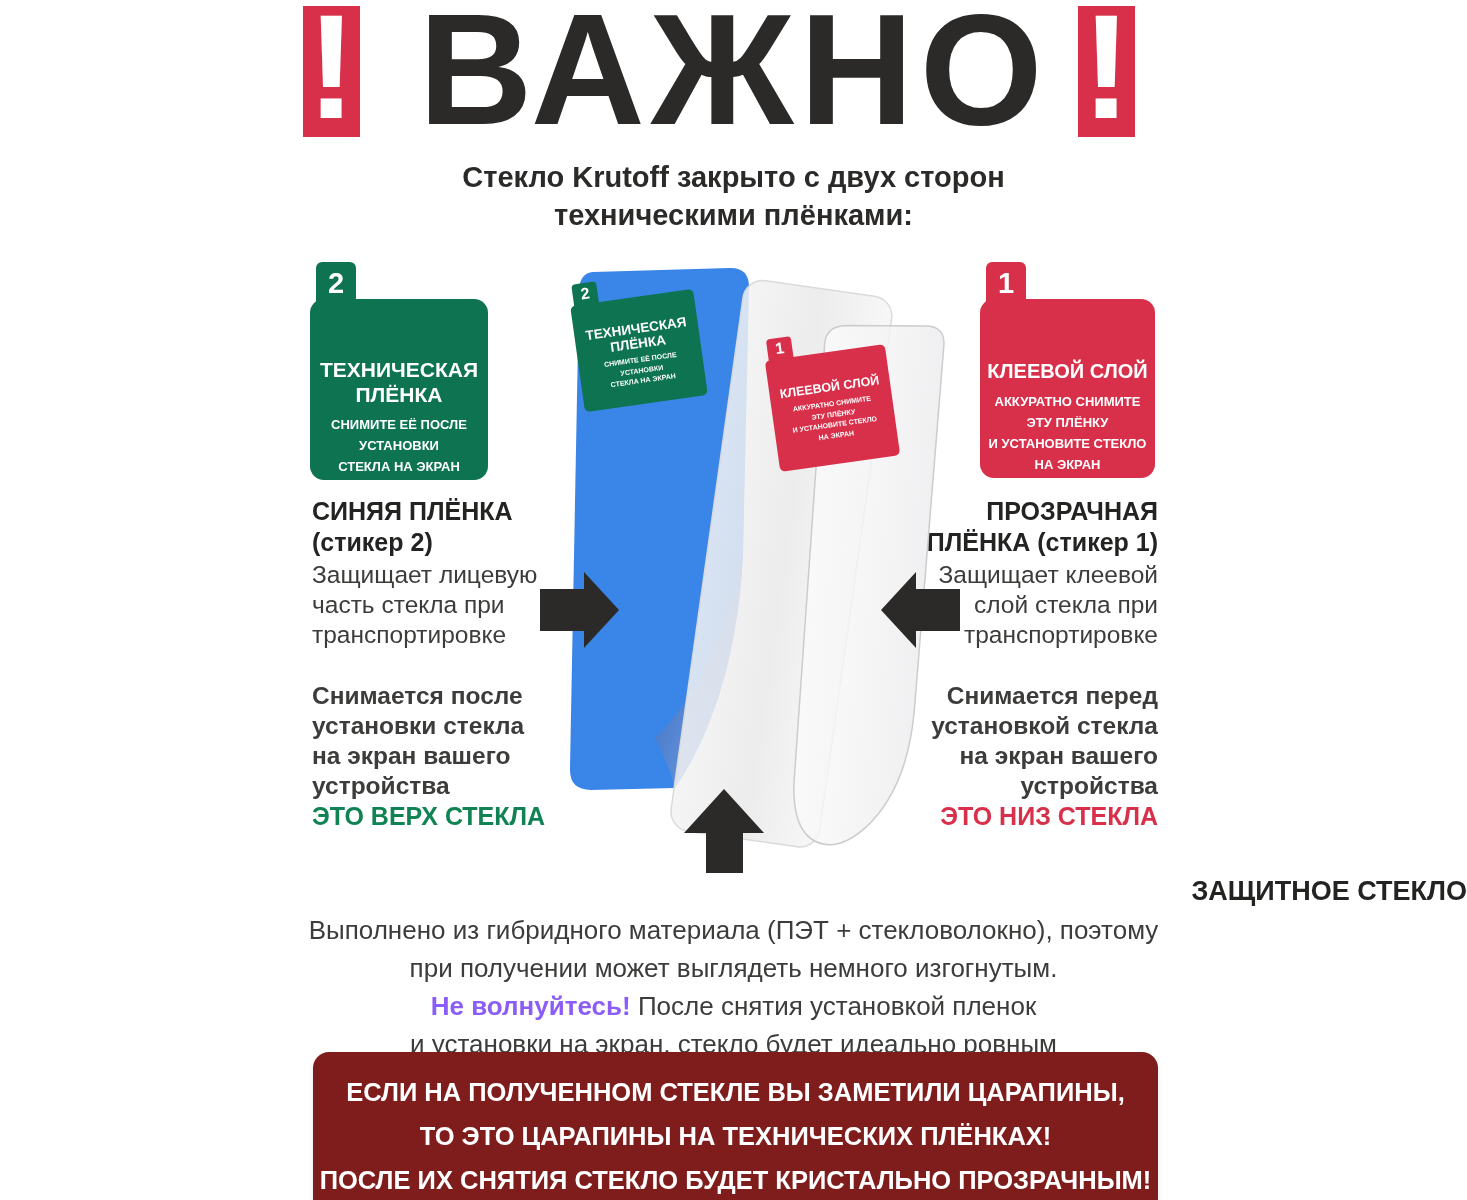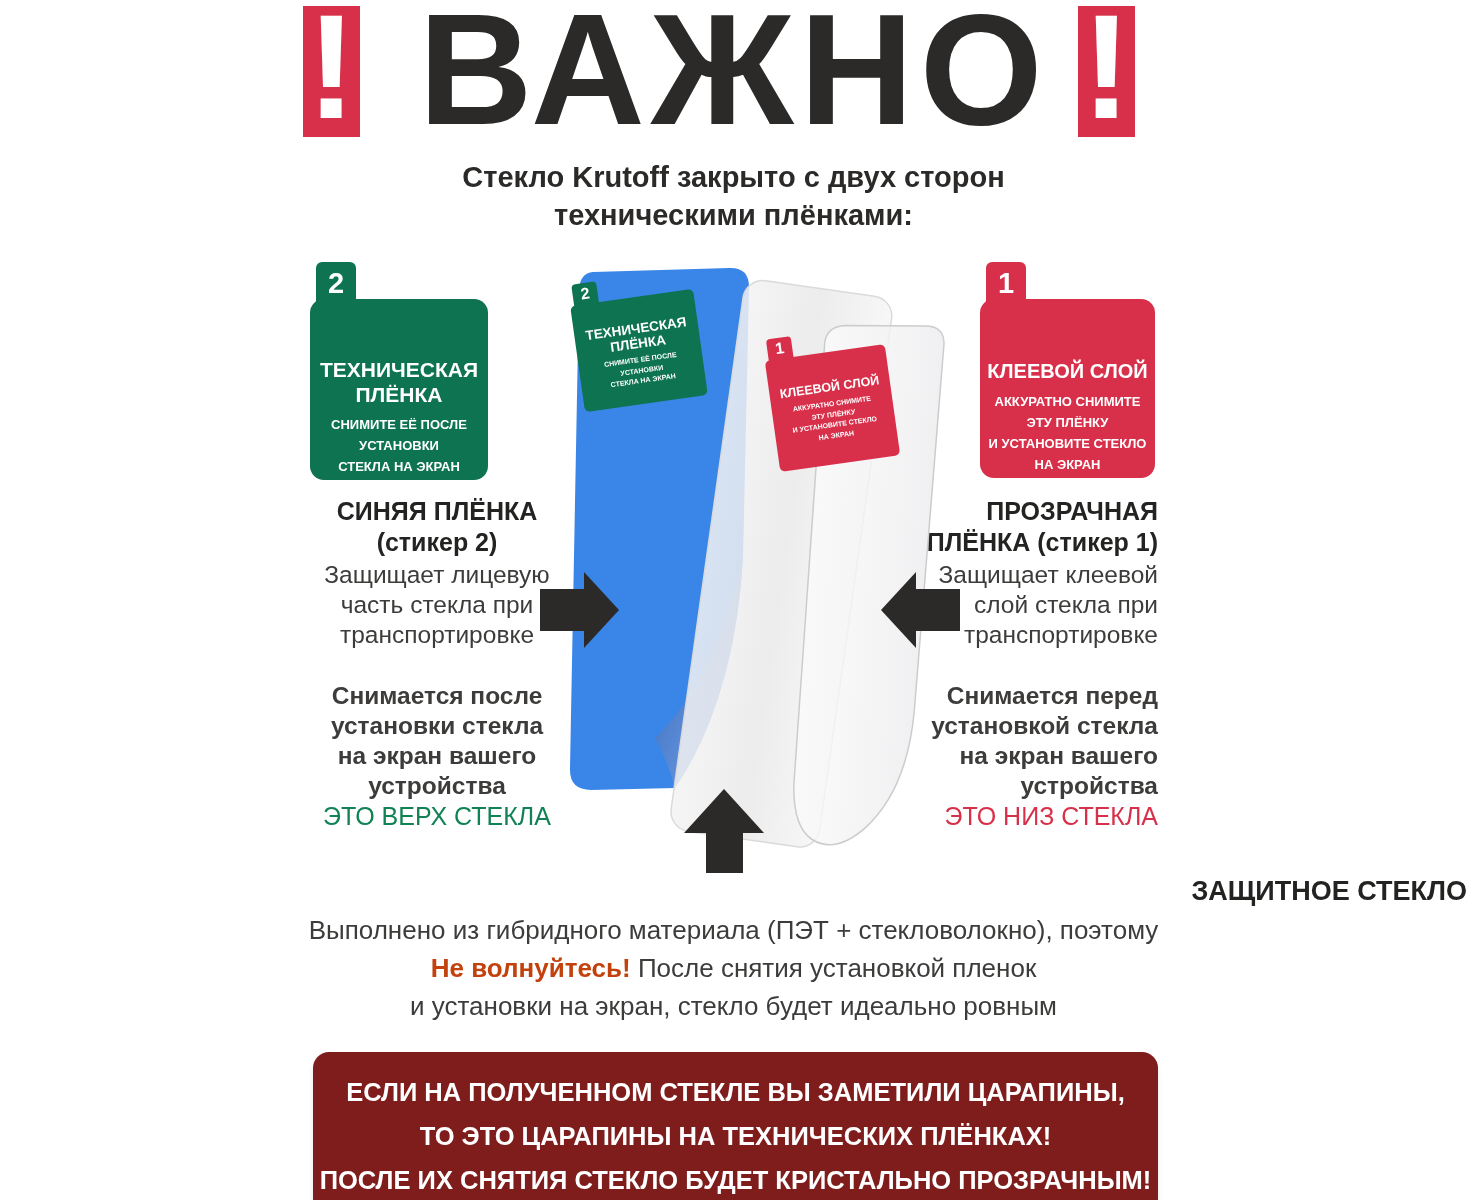--- a/index.html
+++ b/index.html
@@ -42,26 +42,26 @@
     position:absolute; border-radius:14px; color:#fff; text-align:center;
   }
   .sticker-green { left:310px; top:299px; width:178px; height:181px; background:#0d7350; padding-top:58px; }
   .sticker-red   { left:980px; top:299px; width:175px; height:179px; background:#d8304a; padding-top:60px; }
   .s-title { font-weight:bold; font-size:21px; line-height:25px; }
   .sticker-red .s-title { font-size:20px; }
   .s-body { margin-top:7px; font-weight:bold; font-size:13px; line-height:21px; }
 
   
   .desc { position:absolute; top:496px; font-size:24.5px; line-height:30px; color:#3d3c3b; }
-  .desc-left  { left:312px; width:250px; text-align:center; }
+  .desc-left  { left:312px; width:250px; text-align:left; }
   .desc-right { left:908px; width:250px; text-align:right; }
   .d-head { font-weight:bold; font-size:25px; line-height:31px; color:#232322; }
   .d-body { margin-top:2px; }
   .d-body2 { margin-top:31px;font-weight:bold; }
-  .d-accent { font-weight:normal; font-size:25px; line-height:31px; }
+  .d-accent { font-weight:bold; font-size:25px; line-height:31px; }
   .accent-green { color:#108254; }
   .accent-red { color:#d8304a; }
 
   
   .shaft { position:absolute; background:#2b2a29; }
   .arrow-right-shaft { left:540px; top:589px; width:44px; height:42px; }
   .arrow-right-head {
     position:absolute; left:584px; top:572px; width:0; height:0;
     border-top:38px solid transparent; border-bottom:38px solid transparent;
     border-left:35px solid #2b2a29;
@@ -99,21 +99,21 @@
 
   
   .glass-head {
     position:absolute; top:876px; left:0; right:0; text-align:right;
     font-size:27px; font-weight:bold; color:#232322;
   }
   .glass-par {
     position:absolute; top:911px; left:0; right:0; text-align:center;
     font-size:26px; line-height:38px; color:#3d3c3b;
   }
-  .glass-par .bold-green { font-weight:bold; color:#c2410c; }
+  .glass-par .bold-green { font-weight:bold; color:#8b5cf6; }
 
   
   .banner {
     position:absolute; left:313px; top:1052px; width:845px; height:162px;
     background:#7f1d1d; border-radius:16px; color:#fff; text-align:center;
     font-weight:bold; font-size:25.5px; line-height:44px; padding-top:18px;
     box-shadow:0 5px 6px -3px rgba(110,115,125,0.55);
   }
 </style>
 </head>
@@ -222,20 +222,21 @@
   <div class="shaft arrow-right-shaft"></div>
   <div class="arrow-right-head"></div>
   <div class="arrow-left-head"></div>
   <div class="shaft arrow-left-shaft"></div>
   <div class="arrow-up-head"></div>
   <div class="shaft arrow-up-shaft"></div>
 
   <div class="glass-head">ЗАЩИТНОЕ СТЕКЛО</div>
   <div class="glass-par">
     <div>Выполнено из гибридного материала (ПЭТ + стекловолокно), поэтому</div>
+    <div>при получении может выглядеть немного изгогнутым.</div>
     <div>
       <span class="bold-green">Не волнуйтесь!</span>
       <span>После снятия установкой пленок</span>
     </div>
     <div>и установки на экран, стекло будет идеально ровным</div>
   </div>
 
   <div class="banner">
     <div>ЕСЛИ НА ПОЛУЧЕННОМ СТЕКЛЕ ВЫ ЗАМЕТИЛИ ЦАРАПИНЫ,</div>
     <div>ТО ЭТО ЦАРАПИНЫ НА ТЕХНИЧЕСКИХ ПЛЁНКАХ!</div>

